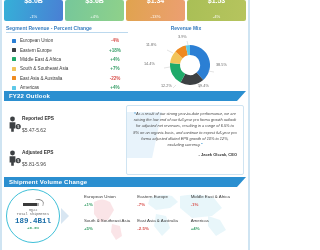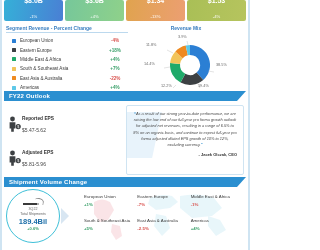--- a/index.html
+++ b/index.html
@@ -65,21 +65,21 @@
   .quote-watermark{position:absolute;left:-10px;top:6px;width:40px;height:46px;
                    background:#e8f3fb;transform:skewX(-12deg);z-index:0;}
   .qtext{position:relative;z-index:1;font-size:3.9px;line-height:6.2px;color:#4a4a4a;
          text-align:center;font-style:italic;}
   .qmark{color:#2b8fd0;font-weight:bold;font-style:normal;}
   .qauth{position:relative;z-index:1;font-size:4px;color:#333;text-align:right;
          margin-top:4px;font-weight:bold;}
 
   
   .ship{display:flex;height:55px;padding:3px 4px 0 4px;box-sizing:border-box;position:relative;}
-  .ship-left{width:78px;display:flex;align-items:center;}
+  .ship-left{width:78px;display:flex;align-items:center;font-family:Liberation Mono, monospace;}
   .circle{width:52px;height:52px;border-radius:50%;border:1.2px solid #3fc0d8;
           display:flex;flex-direction:column;align-items:center;justify-content:center;
           background:#fff;}
   .cig{width:20px;height:5px;margin-bottom:1px;position:relative;}
   .cig .body{position:absolute;left:0;top:1.6px;width:14px;height:2.6px;background:#3a3a3a;
              border-right:2.6px solid #b0b0b0;}
   .cig .smoke{position:absolute;left:12px;top:-3px;width:8px;height:6px;
               border-top:.6px solid #8a8a8a;border-right:.6px solid #8a8a8a;
               border-radius:0 60% 0 0;transform:rotate(8deg);}
   .c-l1{font-size:3.6px;color:#666;line-height:4.4px;}

